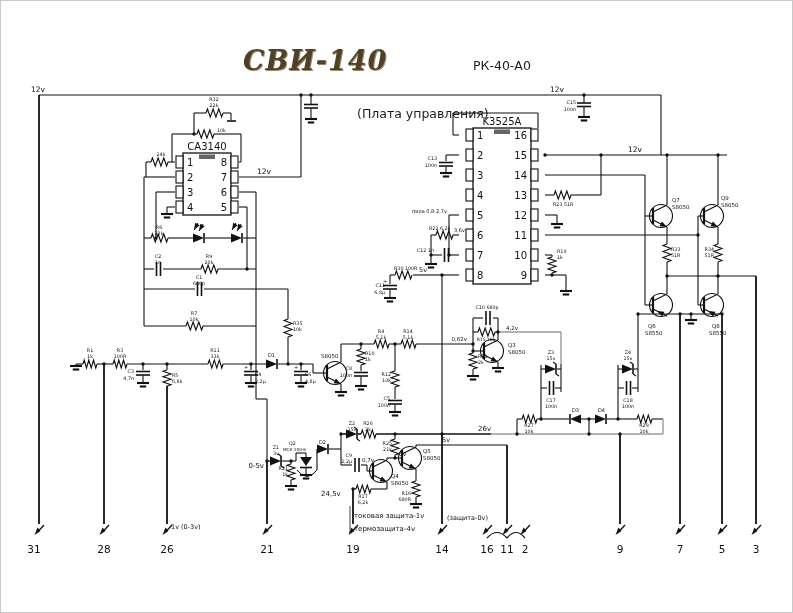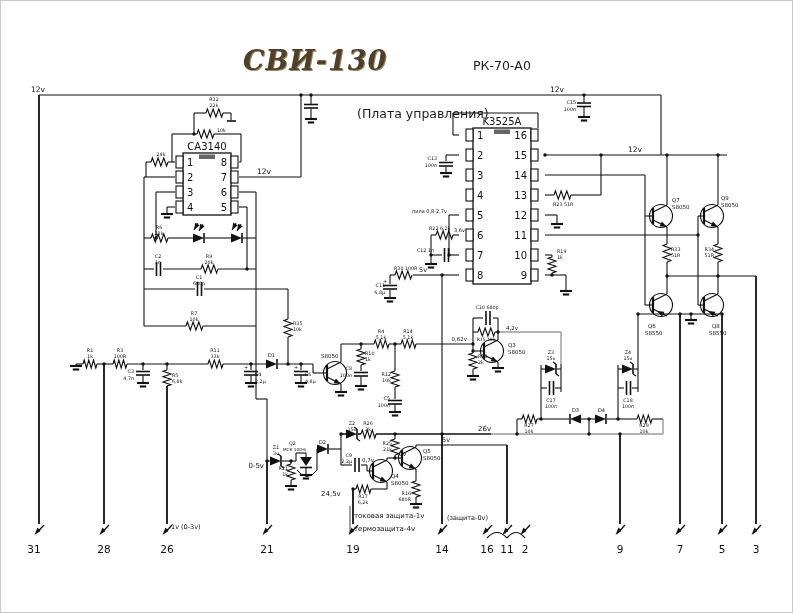--- a/index.html
+++ b/index.html
@@ -9,23 +9,23 @@
   .brand{left:242px;top:44px;font-family:"DejaVu Serif",serif;font-style:italic;font-weight:bold;
          font-size:27px;color:#4f4027;letter-spacing:1px;text-shadow:1px 1px 0 #9b8a67;}
   .sub{left:356px;top:57px;font-size:12.5px;color:#1c1c1c;margin-top:48px;}
   .code{left:472px;top:57px;font-size:12.5px;color:#1c1c1c;}
 </style>
 </head>
 <body>
 
 <div id="page">
   <div class="hdr">
-    <span class="brand">СВИ-130</span>
+    <span class="brand">СВИ-140</span>
     <span class="sub">(Плата управления)</span>
-    <span class="code">РК-70-А0</span>
+    <span class="code">РК-40-А0</span>
   </div>
   <svg id="schem" width="793" height="613" viewBox="0 0 793 613" xmlns="http://www.w3.org/2000/svg">
       <g>
         <line x1="38" y1="94" x2="660" y2="94" stroke="#111111" stroke-width="1.1"></line>
         <line x1="38" y1="94" x2="38" y2="523" stroke="#111111" stroke-width="1.8"></line>
         <line x1="310" y1="94" x2="310" y2="103" stroke="#111111" stroke-width="1.1"></line>
         <line x1="310" y1="107.5" x2="310" y2="117" stroke="#111111" stroke-width="1.1"></line>
         <line x1="583" y1="94" x2="583" y2="102" stroke="#111111" stroke-width="1.1"></line>
         <line x1="583" y1="105.5" x2="583" y2="115" stroke="#111111" stroke-width="1.1"></line>
         <line x1="660" y1="94" x2="660" y2="154" stroke="#111111" stroke-width="1.1"></line>

